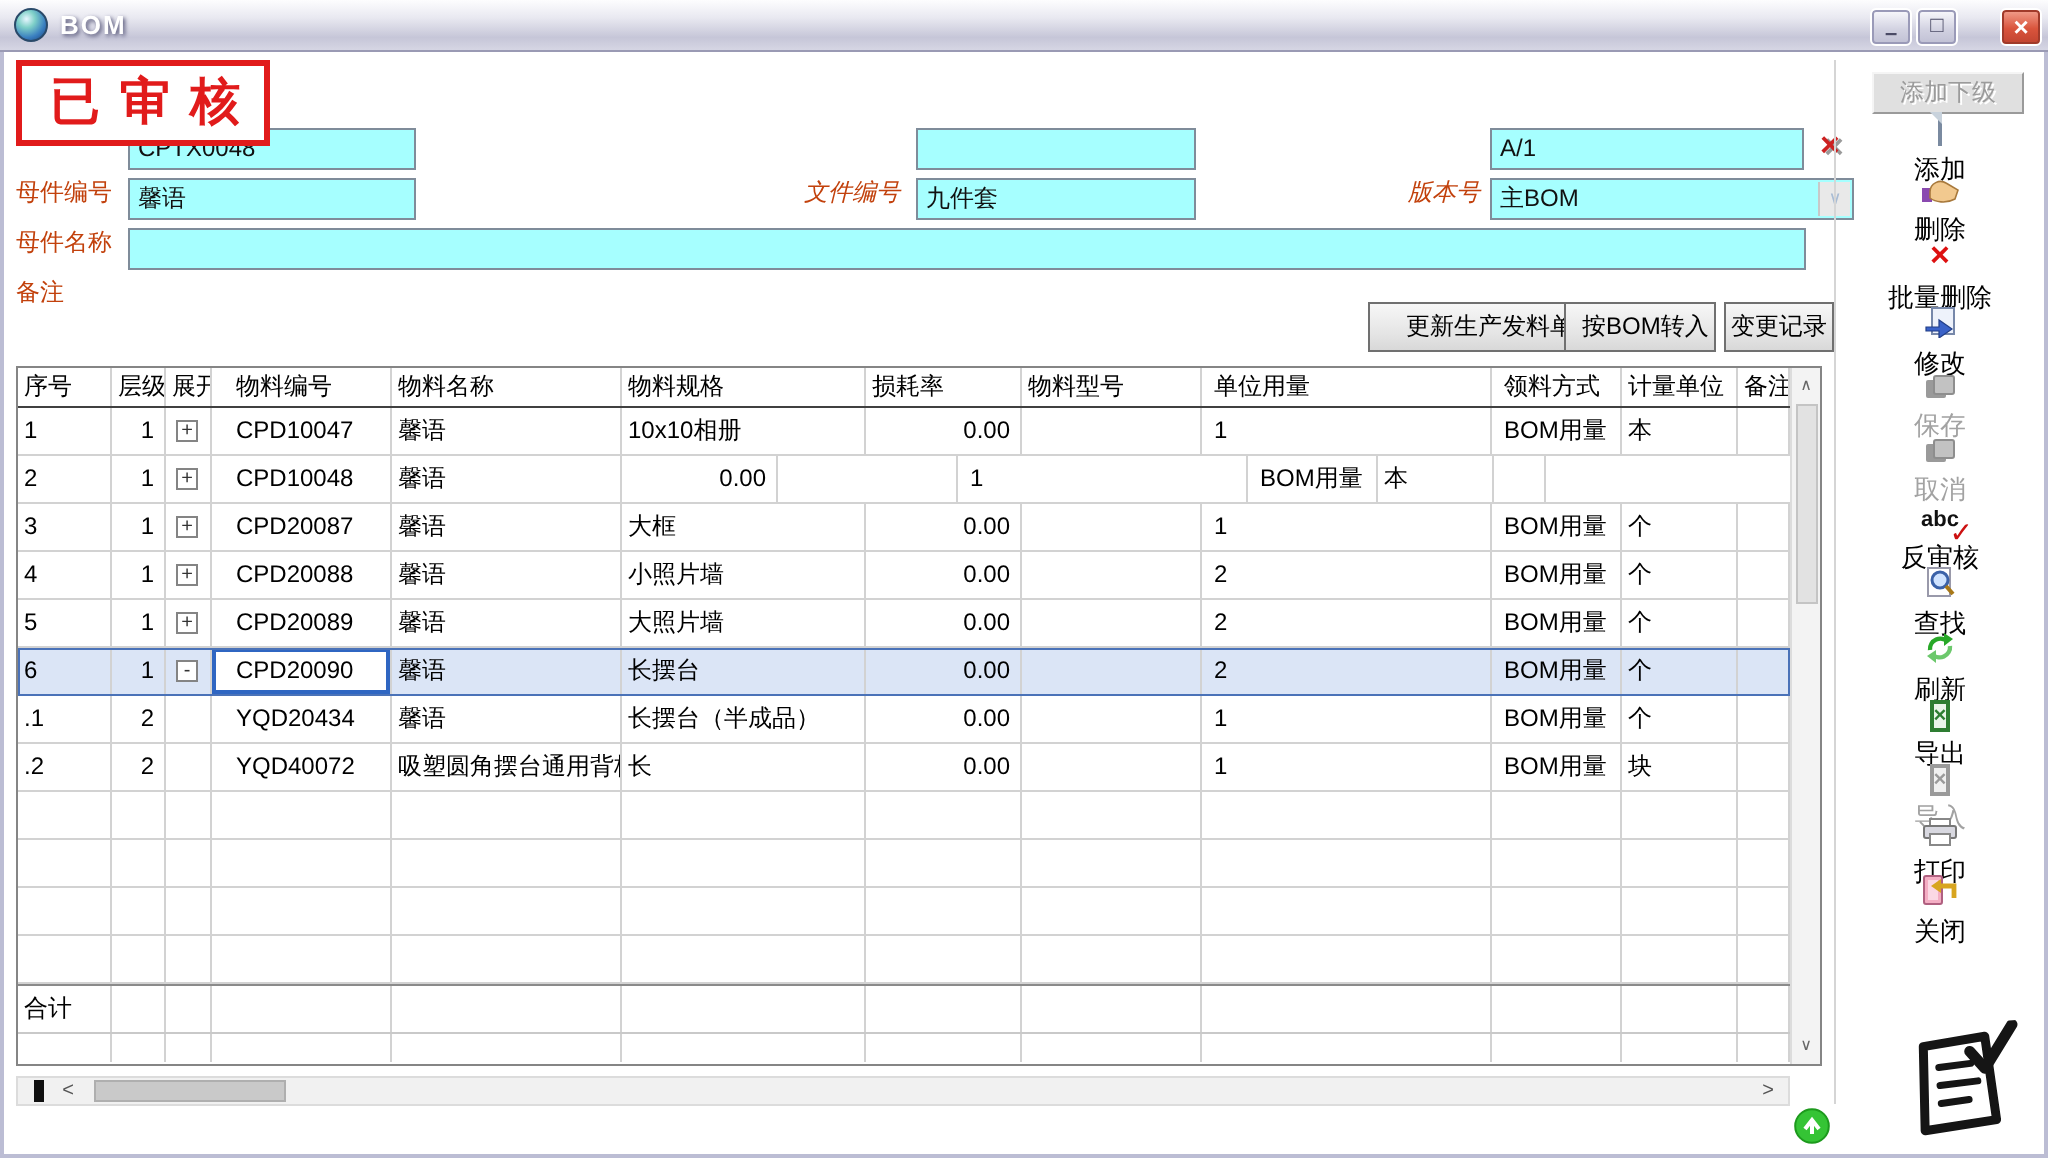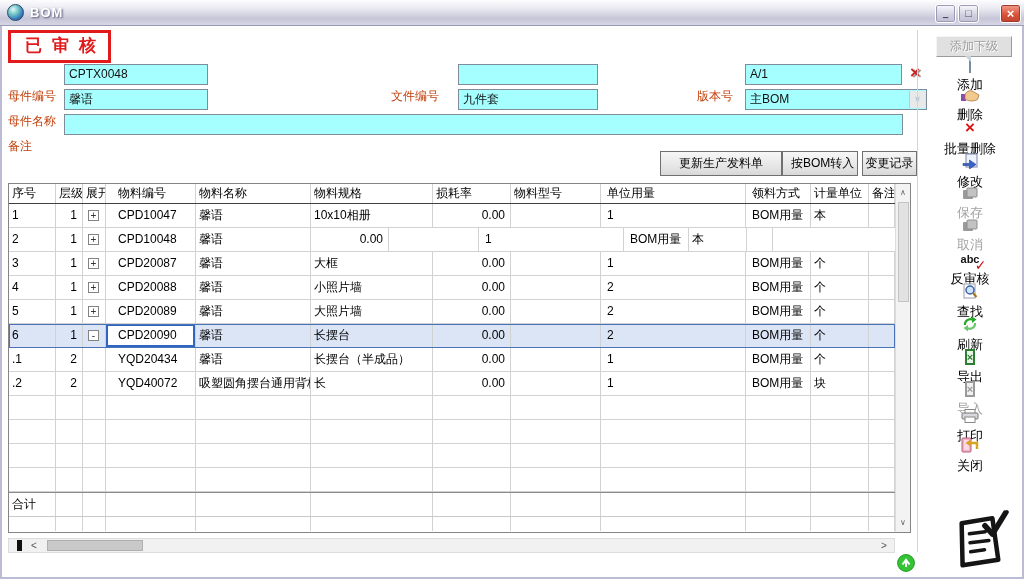--- a/index.html
+++ b/index.html
@@ -22,35 +22,35 @@
     background:linear-gradient(180deg,#fafafd,#d0d0e0 60%,#c0c0d4); }
   .winbtn.min { right:68px; line-height:24px; }
   .winbtn.max { right:45px; }
   .winbtn.close { right:3px; color:#fff; box-shadow:0 0 0 1px #a03a2a inset;
     background:linear-gradient(180deg,#f2a08e,#d9543c 55%,#c04330); font-size:13px; }
   
   .frame { position:absolute; left:0; right:0; top:26px; bottom:0; border:2px solid #bcbdd4;
     border-top:none; pointer-events:none; z-index:60; }
   
   .stamp { position:absolute; left:8px; top:30px; border:3px solid #e11b1b; color:#e11b1b;
-    font-size:17px; font-weight:bold; letter-spacing:10px; padding:1px 2px 3px 14px; background:#fff; z-index:5; }
+    font-size:25px; font-weight:bold; letter-spacing:10px; padding:1px 2px 3px 14px; background:#fff; z-index:5; }
   
   .flabel { position:absolute; font-size:12px; color:#c2410c; height:21px; line-height:21px;margin-top:22px; }
-  .r { text-align:center; }
+  .r { text-align:right;font-style:italic; }
   .ffield { position:absolute; height:21px; background:#a6ffff; border:1px solid #7f8c9a;
     font-size:12px; line-height:19px; padding-left:4px; color:#111; overflow:hidden; white-space:nowrap; }
   .ddbtn { position:absolute; right:1px; top:1px; width:16px; height:17px; background:#e9e9e9;
     border-left:1px solid #c8c8c8; color:#a8bcd4; font-size:9px; text-align:center; line-height:17px; }
   .toolsicon { position:absolute; left:905px; top:63px; width:20px; height:20px; color:#cc2222;
     font-size:17px; font-weight:bold; line-height:20px; text-align:center; text-shadow:2px 1px 0 #9a9a9a; cursor:pointer; }
   
   .tbtn { position:absolute; top:151px; height:25px; background:linear-gradient(180deg,#f7f7f7,#e3e3e3 70%,#d8d8d8);
     border:1px solid #707070; font-size:12px; color:#000; text-align:center; line-height:23px; cursor:pointer;
     white-space:nowrap; overflow:hidden; }
-  .tbtn.b1 { left:660px; width:122px; }
+  .tbtn.b1 { left:684px; width:122px; }
   .tbtn.b2 { left:782px; width:76px; text-align:left; padding-left:8px; }
   .tbtn.b3 { left:862px; width:55px; }
   
   .grid { position:absolute; left:8px; top:183px; width:903px; height:350px; border:1px solid #858585; background:#fff; }
   .cols { position:absolute; left:0; top:0; width:886px; height:100%; overflow:hidden; }
   .ghead, .grow, .gfoot { display:flex; width:886px; }
   .ghead { height:20px; border-bottom:1px solid #404040; }
   .grow  { height:24px; border-bottom:1px solid #d2d2d2; }
   .grow.filler { height:15px; border-bottom:none; }
   .gfoot { height:25px; border-top:1px solid #8a8a8a; border-bottom:1px solid #c9c9c9; }

